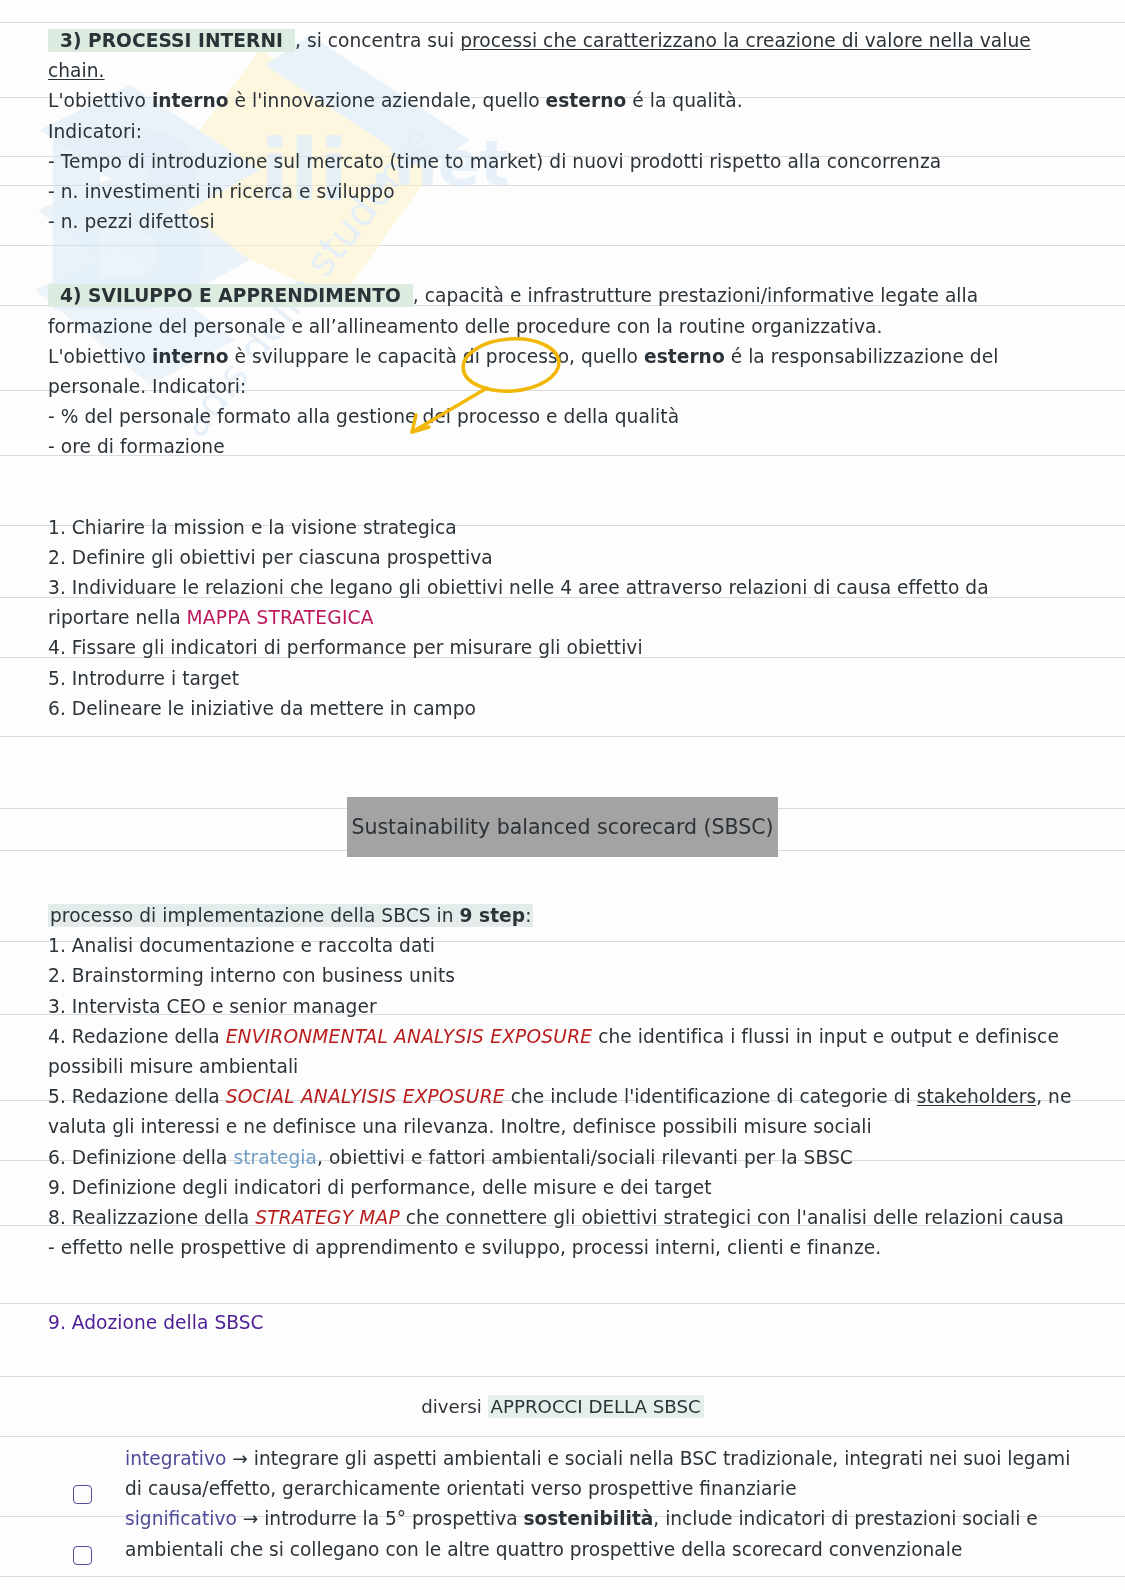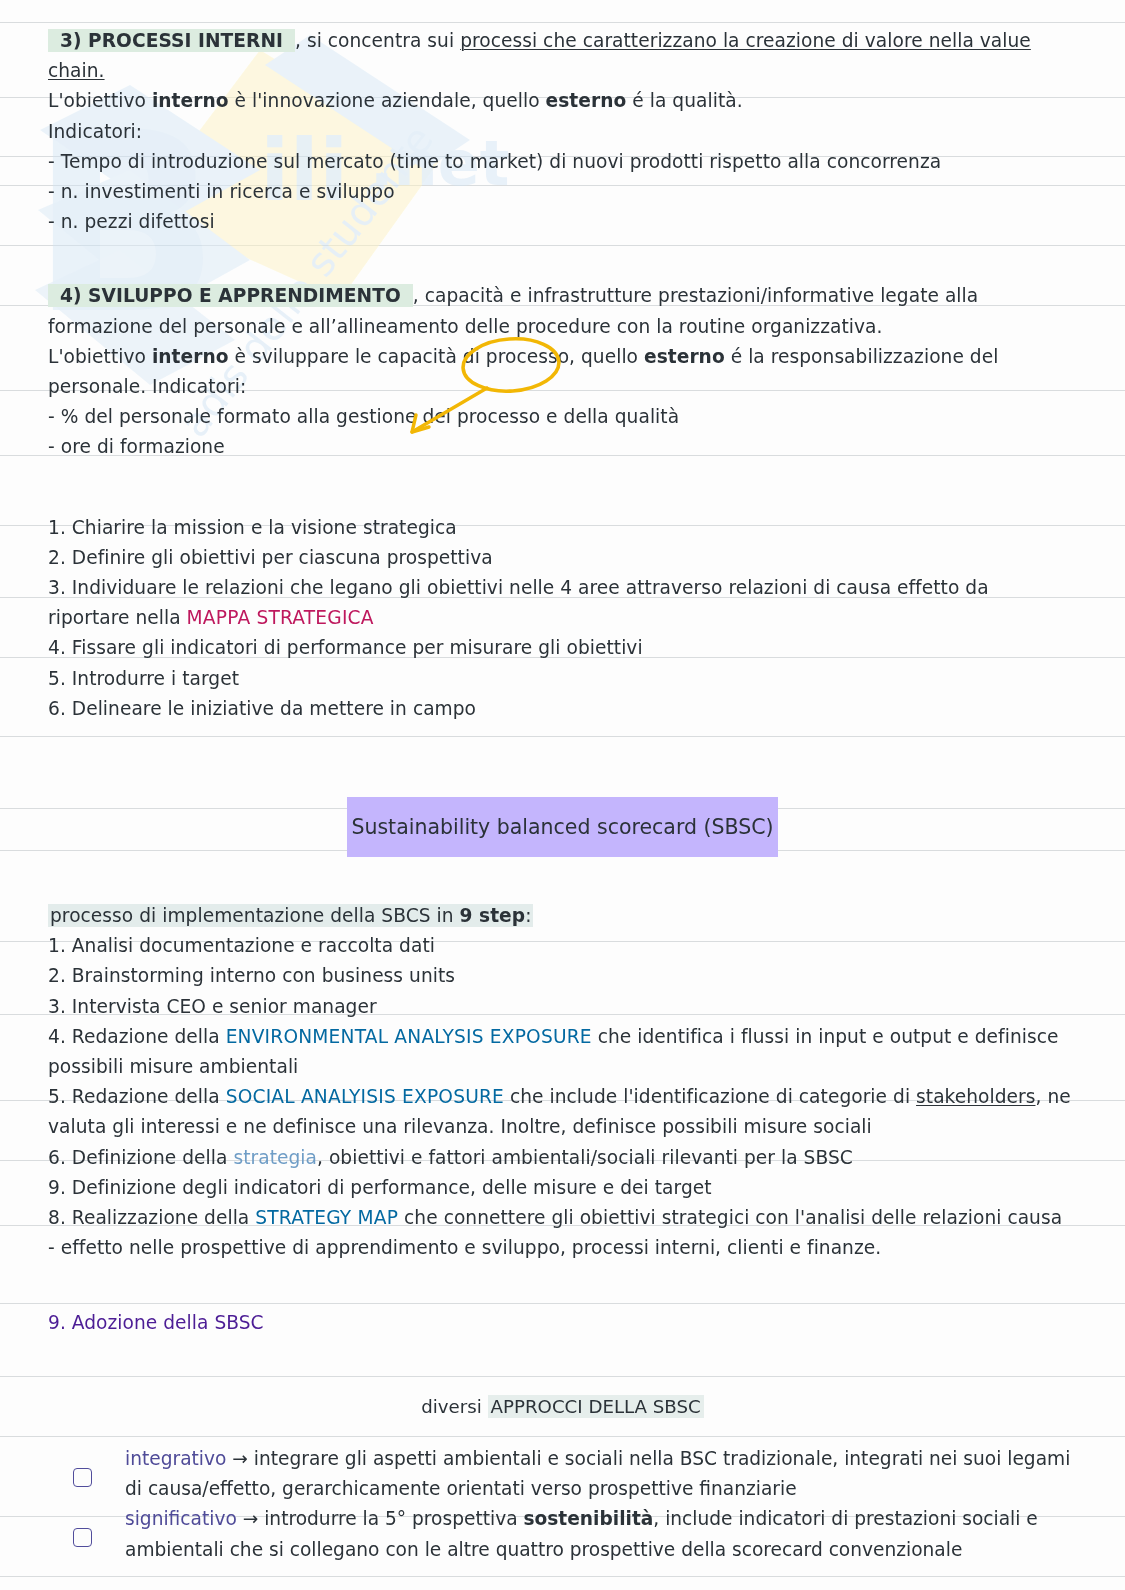--- a/index.html
+++ b/index.html
@@ -67,35 +67,35 @@
   b, .bold { font-weight: 700; }
   .u { text-decoration: underline; text-decoration-thickness: 1px; text-underline-offset: 2px; }
 
   
   .hl-green {
     background: #dcece0;
     font-weight: 700;
     padding: 1px 12px;
   }
   .hl-teal {
-    background: #c4b5fd;
+    background: #a3a3a3;
     padding: 18px 4px;
   }
   .hl-pale {
     background: #e3eceb;
     padding: 1px 2px;
   }
   .hl-pale2 {
     background: #e6eeec;
     padding: 1px 3px;
   }
 
   
   .c-mappa { color: #be185d; letter-spacing: 0.2px; margin-top: 16px; }
-  .c-blue  { color: #0369a1; letter-spacing: 0.2px; }
+  .c-blue  { color: #b91c1c; letter-spacing: 0.2px; font-style: italic; }
   .c-blue2 { color: #6f9dc6; }
   .c-red   { color: #4c1d95; }
   .c-purple{ color: #4f4b98; }
 
   
   .title-center {
     text-align: center;
     font-size: 20.5px;
     line-height: 32px;
     padding: 0 48px;
@@ -106,21 +106,21 @@
     font-size: 18.2px;
     line-height: 30px;
     padding: 0 32px;
     color: #2b3238;
   }
 
   
   .cb-list { padding: 0 52px 0 48px; margin: 0; }
   .cb-row {
     display: flex;
-    align-items: center;
+    align-items: flex-end;
     margin: 0 0 0 0;
   }
   .cb-box {
     flex: 0 0 auto;
     width: 17px;
     height: 17px;
     border: 1.6px solid #514d9c;
     border-radius: 4px;
     margin: 6px 33px 0 25px;
     background: transparent;

